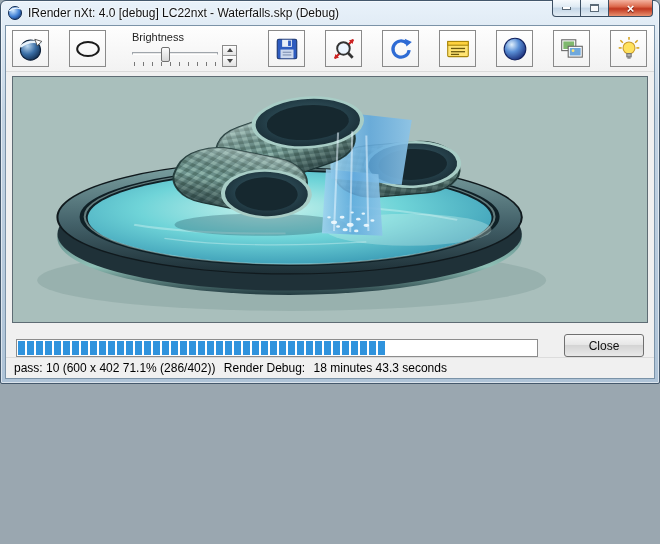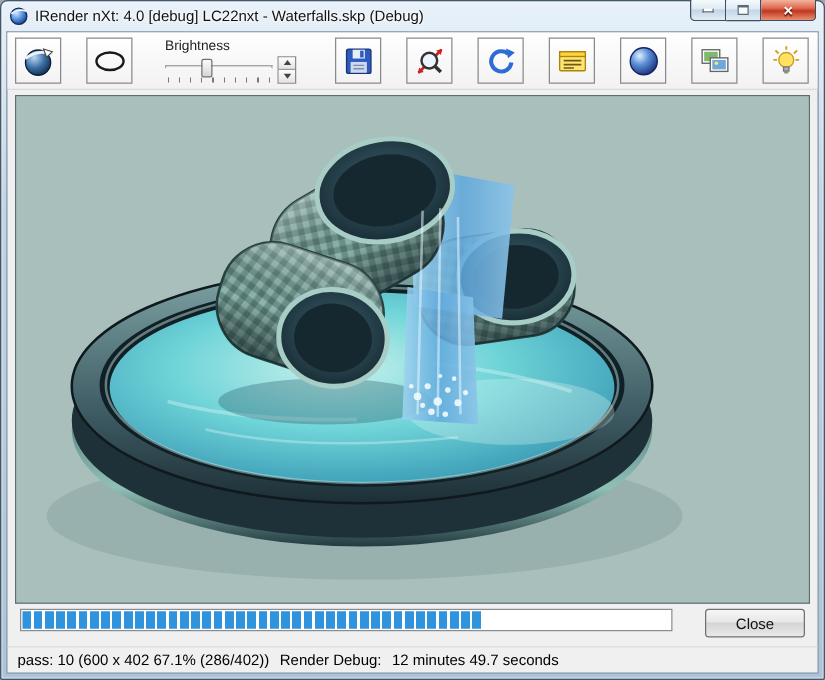--- a/index.html
+++ b/index.html
@@ -1,18 +1,18 @@
 <!DOCTYPE html>
 <html><head>
 <meta charset="utf-8">
 <style>
   html,body{margin:0;padding:0;background:#9aa7b0;font-family:"Liberation Sans","DejaVu Sans",sans-serif;}
   *{box-sizing:border-box;}
   .window{
-    width:660px;height:544px;
+    width:660px;height:384px;
     border:1px solid #44586c;border-radius:6px 6px 2px 2px;
     background:linear-gradient(180deg,#e9f2fa 0%,#c3d4e4 30%,#aec3d7 100%);
     padding:0 4px 4px 4px;
     display:flex;flex-direction:column;position:relative;
     box-shadow:inset 0 0 0 1px rgba(255,255,255,.55);
   }
   
   .titlebar{flex:0 0 24px;display:flex;align-items:center;gap:5px;padding:0 2px;position:relative;}
   .titlebar .title{font-size:12px;color:#111;text-shadow:0 0 3px #fff,0 0 3px #fff;white-space:nowrap;overflow:hidden;}
   .app-icon{width:16px;height:16px;display:inline-flex;}
@@ -48,21 +48,21 @@
   .spinner{display:flex;flex-direction:column;border:1px solid #8a8a8a;width:15px;height:22px;}
   .spin{flex:1;display:flex;align-items:center;justify-content:center;background:linear-gradient(#fdfdfd,#e3e3e3);padding:0;border:none;}
   .spin + .spin{border-top:1px solid #9a9a9a;}
   .tri-up{width:0;height:0;border-left:3px solid transparent;border-right:3px solid transparent;border-bottom:4px solid #444;}
   .tri-down{width:0;height:0;border-left:3px solid transparent;border-right:3px solid transparent;border-top:4px solid #444;}
   
   .canvas-wrap{flex:1;min-height:0;padding:4px 6px;display:flex;}
   .canvas{flex:1;border:1px solid #5e6c74;background:#a9bfbc;position:relative;overflow:hidden;}
   .canvas svg{width:100%;height:100%;display:block;}
   
-  .bottom-row{flex:0 0 30px;display:flex;align-items:flex-start;gap:26px;padding:0 10px;}
+  .bottom-row{flex:0 0 30px;display:flex;align-items:flex-end;gap:26px;padding:0 10px;}
   .progress{flex:1;height:18px;border:1px solid #8c8c8c;background:#fff;padding:1px;}
   .progress-fill{height:100%;width:0;
     background:repeating-linear-gradient(90deg,#2f93dd 0 7px,#ffffff 7px 9px);}
   .close-btn{width:80px;height:23px;border:1px solid #707070;border-radius:3px;font-size:12px;color:#111;
     background:linear-gradient(#f6f6f6,#e7e7e7 45%,#d4d4d4 50%,#e9e9e9 100%);}
   .statusbar{flex:0 0 21px;font-size:12px;color:#000;padding:3px 8px 0;border-top:1px solid #dcdcdc;
     white-space:nowrap;overflow:hidden;}
   .statusbar span{margin-right:5px;}
 </style>
 </head>
@@ -384,19 +384,19 @@
     </div>
 
     <div class="bottom-row">
       <div class="progress">
         <div class="progress-fill" style="width: 71.1%;"></div>
       </div>
       <button class="close-btn">Close</button>
     </div>
 
     <div class="statusbar">
-      <span>pass: 10 (600 x 402 67.1% (286/402))</span>
+      <span>pass: 10 (600 x 402 71.1% (286/402))</span>
       <span>Render Debug:</span>
-      <span>12 minutes 49.7 seconds</span>
+      <span>18 minutes 43.3 seconds</span>
     </div>
 
   </div>
 </div>
 
 </body></html>

